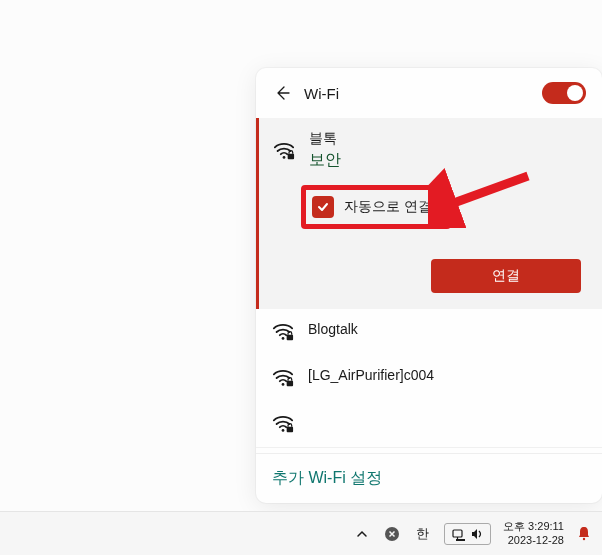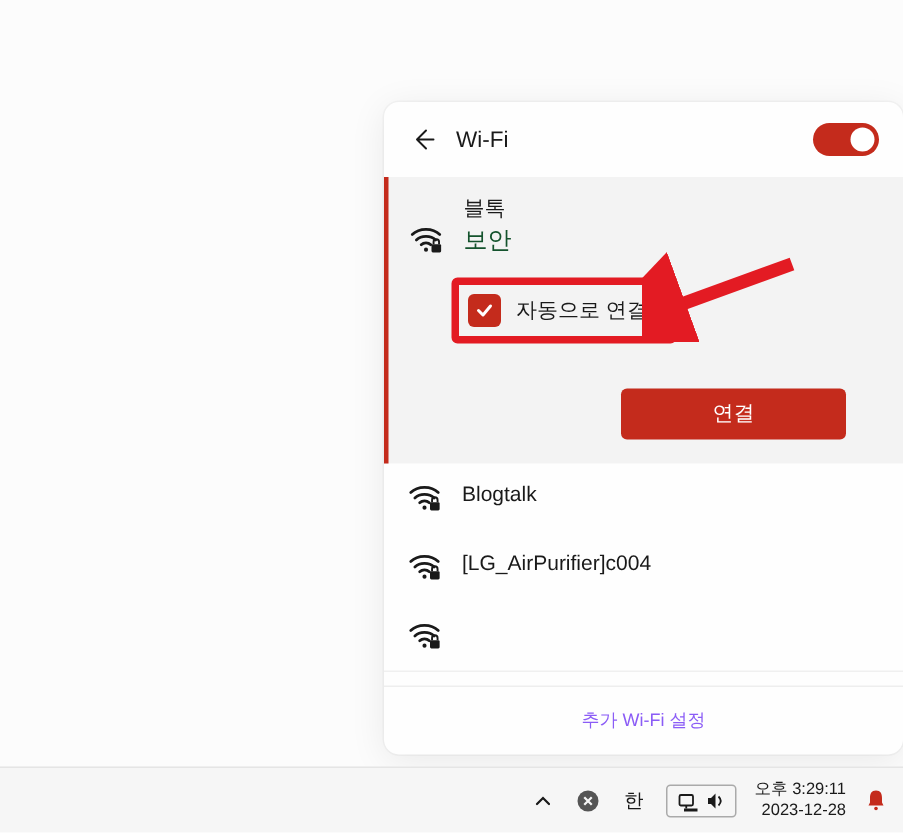--- a/index.html
+++ b/index.html
@@ -73,21 +73,21 @@
     }
     .network-item.selected {
       background: #f3f3f3;
       border-left: 3px solid #c42b1c;
       padding-left: 14px;
       padding-bottom: 16px;
       flex-direction: column;
     }
     .network-row {
       display: flex;
-      align-items: flex-end;
+      align-items: center;
       gap: 14px;
       width: 100%;
     }
     .wifi-icon {
       width: 22px;
       height: 22px;
       flex-shrink: 0;
       position: relative;
     }
     .network-info {
@@ -128,28 +128,27 @@
       align-self: flex-end;
       background: #c42b1c;
       color: #fff;
       border: none;
       padding: 8px 0;
       width: 150px;
       border-radius: 4px;
       font-size: 14px;
       cursor: pointer;
       margin-top: 16px;
-      margin-right: 22px;
+      margin-right: 5px;
     }
     .panel-footer {
       padding: 14px 16px;
-      font-size: 12px;
-      color: #8b5cf6;
+      font-size: 16px;
+      color: #0f766e;
       border-top: 1px solid #eee;
-      text-align: center;
     }
     .arrow-annotation {
       position: absolute;
       left: 428px;
       top: 168px;
       pointer-events: none;
     }
     .taskbar {
       position: absolute;
       left: 0;

